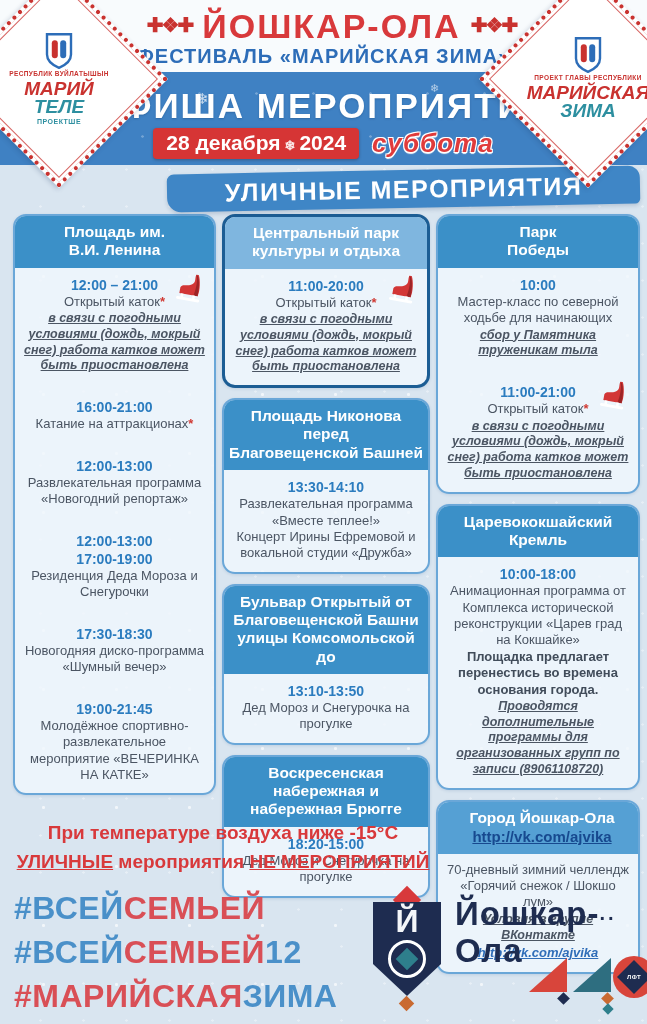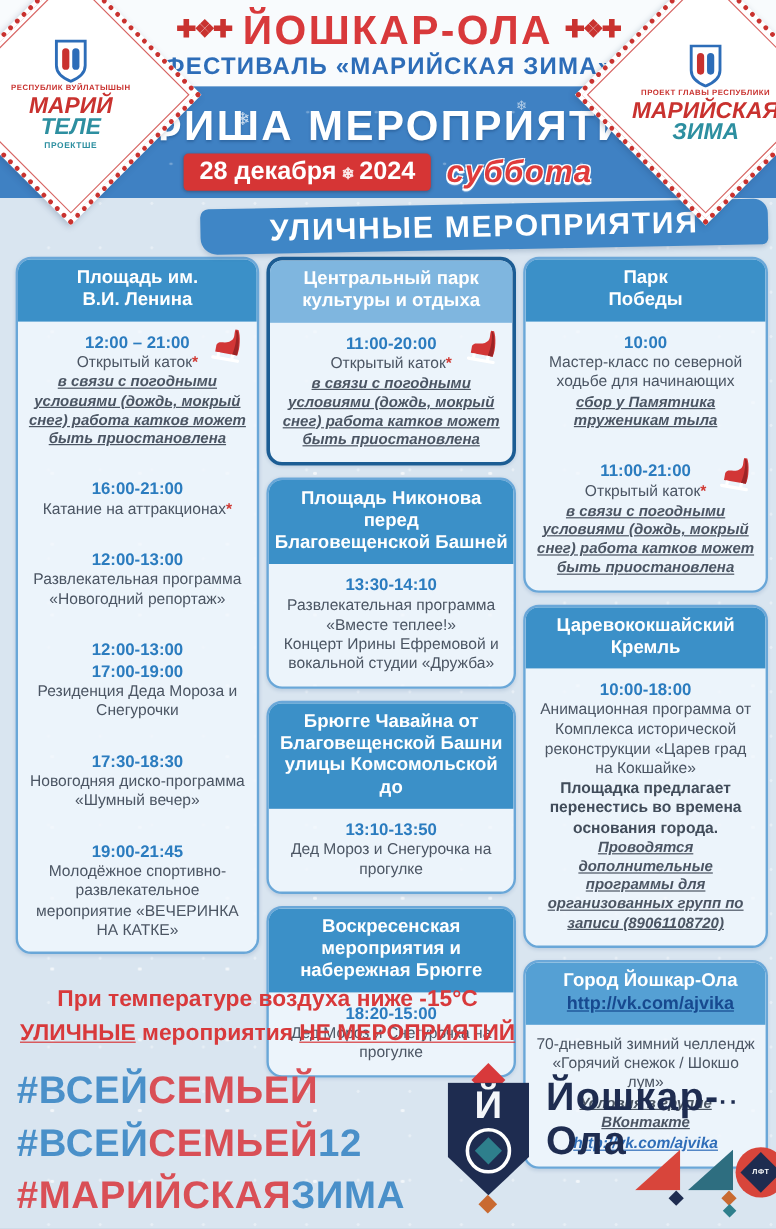--- a/index.html
+++ b/index.html
@@ -242,35 +242,35 @@
           <div class="card-body">
             <div class="event">
               <div class="seg-time">13:30-14:10</div>
               <div class="seg-text">Развлекательная программа «Вместе теплее!»</div>
               <div class="seg-text">Концерт Ирины Ефремовой и вокальной студии «Дружба»</div>
             </div>
           </div>
         </div>
         <div class="card">
           <div class="card-header">
-            <div>Брюгге Чавайна от</div>
+            <div>Бульвар Открытый от</div>
             <div>Благовещенской Башни</div>
             <div>улицы Комсомольской до</div>
           </div>
           <div class="card-body">
             <div class="event">
               <div class="seg-time">13:10-13:50</div>
               <div class="seg-text">Дед Мороз и Снегурочка на прогулке</div>
             </div>
           </div>
         </div>
         <div class="card">
           <div class="card-header">
             <div>Воскресенская</div>
-            <div>мероприятия и</div>
+            <div>набережная и</div>
             <div>набережная Брюгге</div>
           </div>
           <div class="card-body">
             <div class="event">
               <div class="seg-time">18:20-15:00</div>
               <div class="seg-text">Дед Мороз и Снегурочка на прогулке</div>
             </div>
           </div>
         </div>
       </div>

